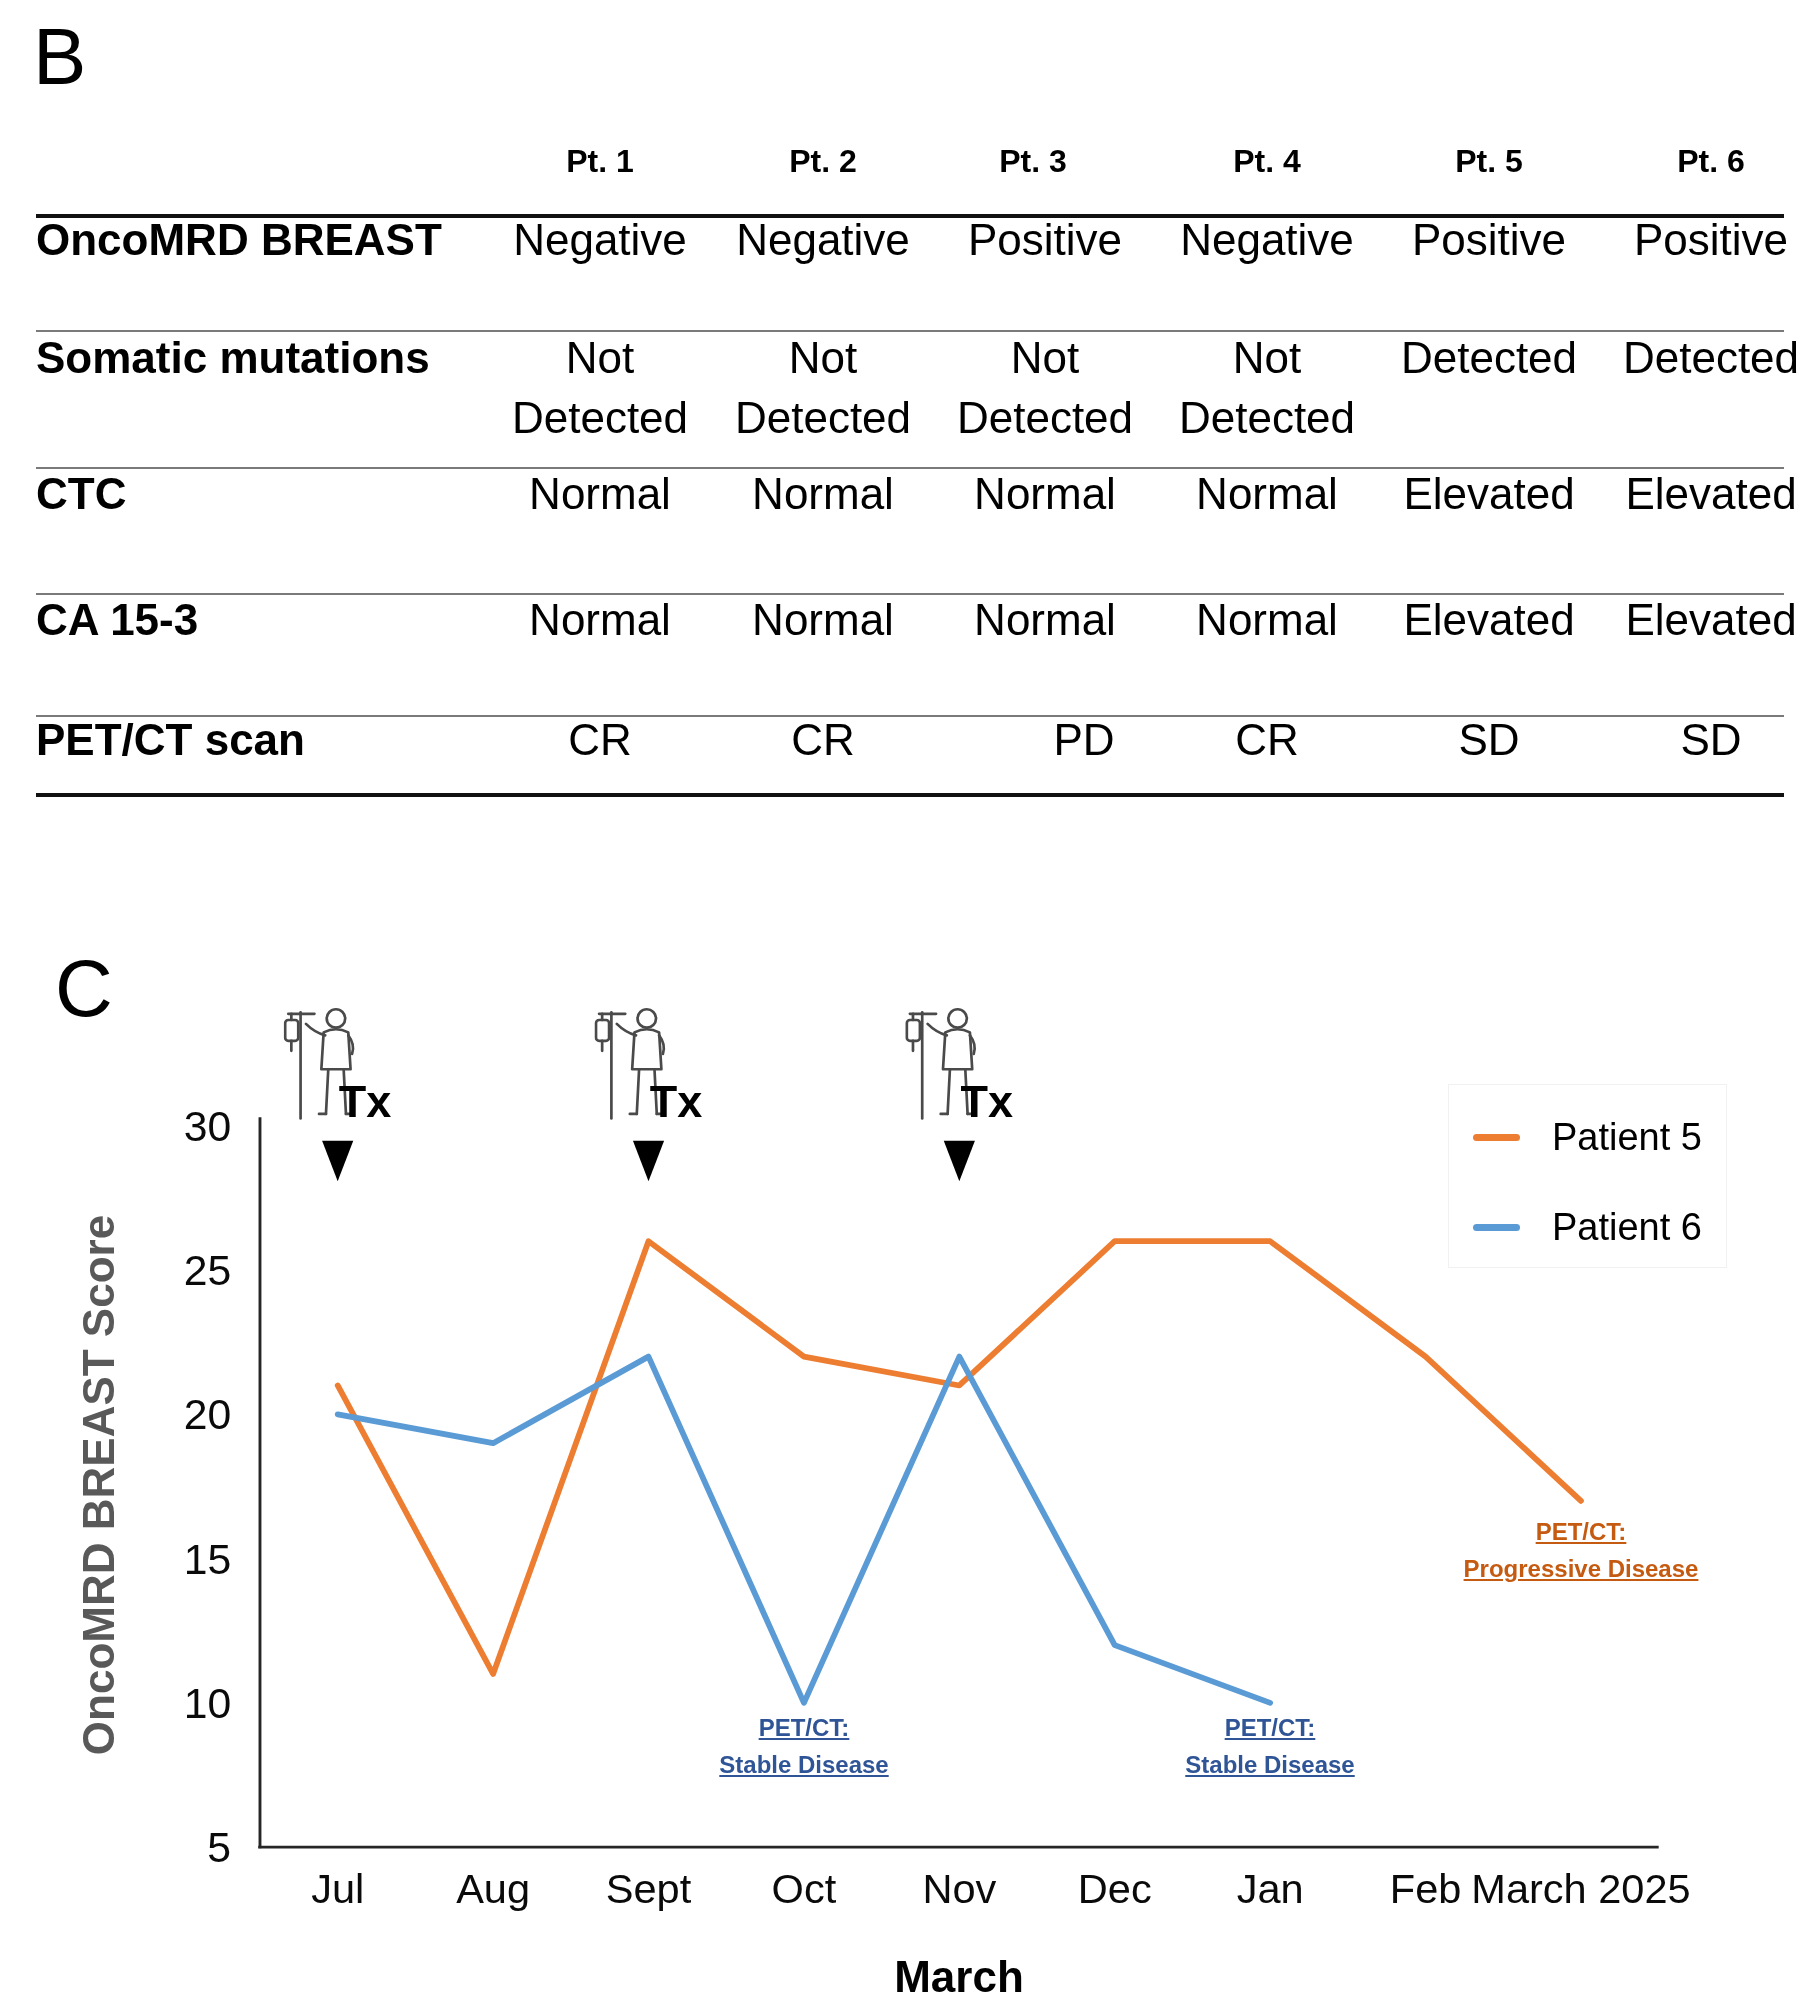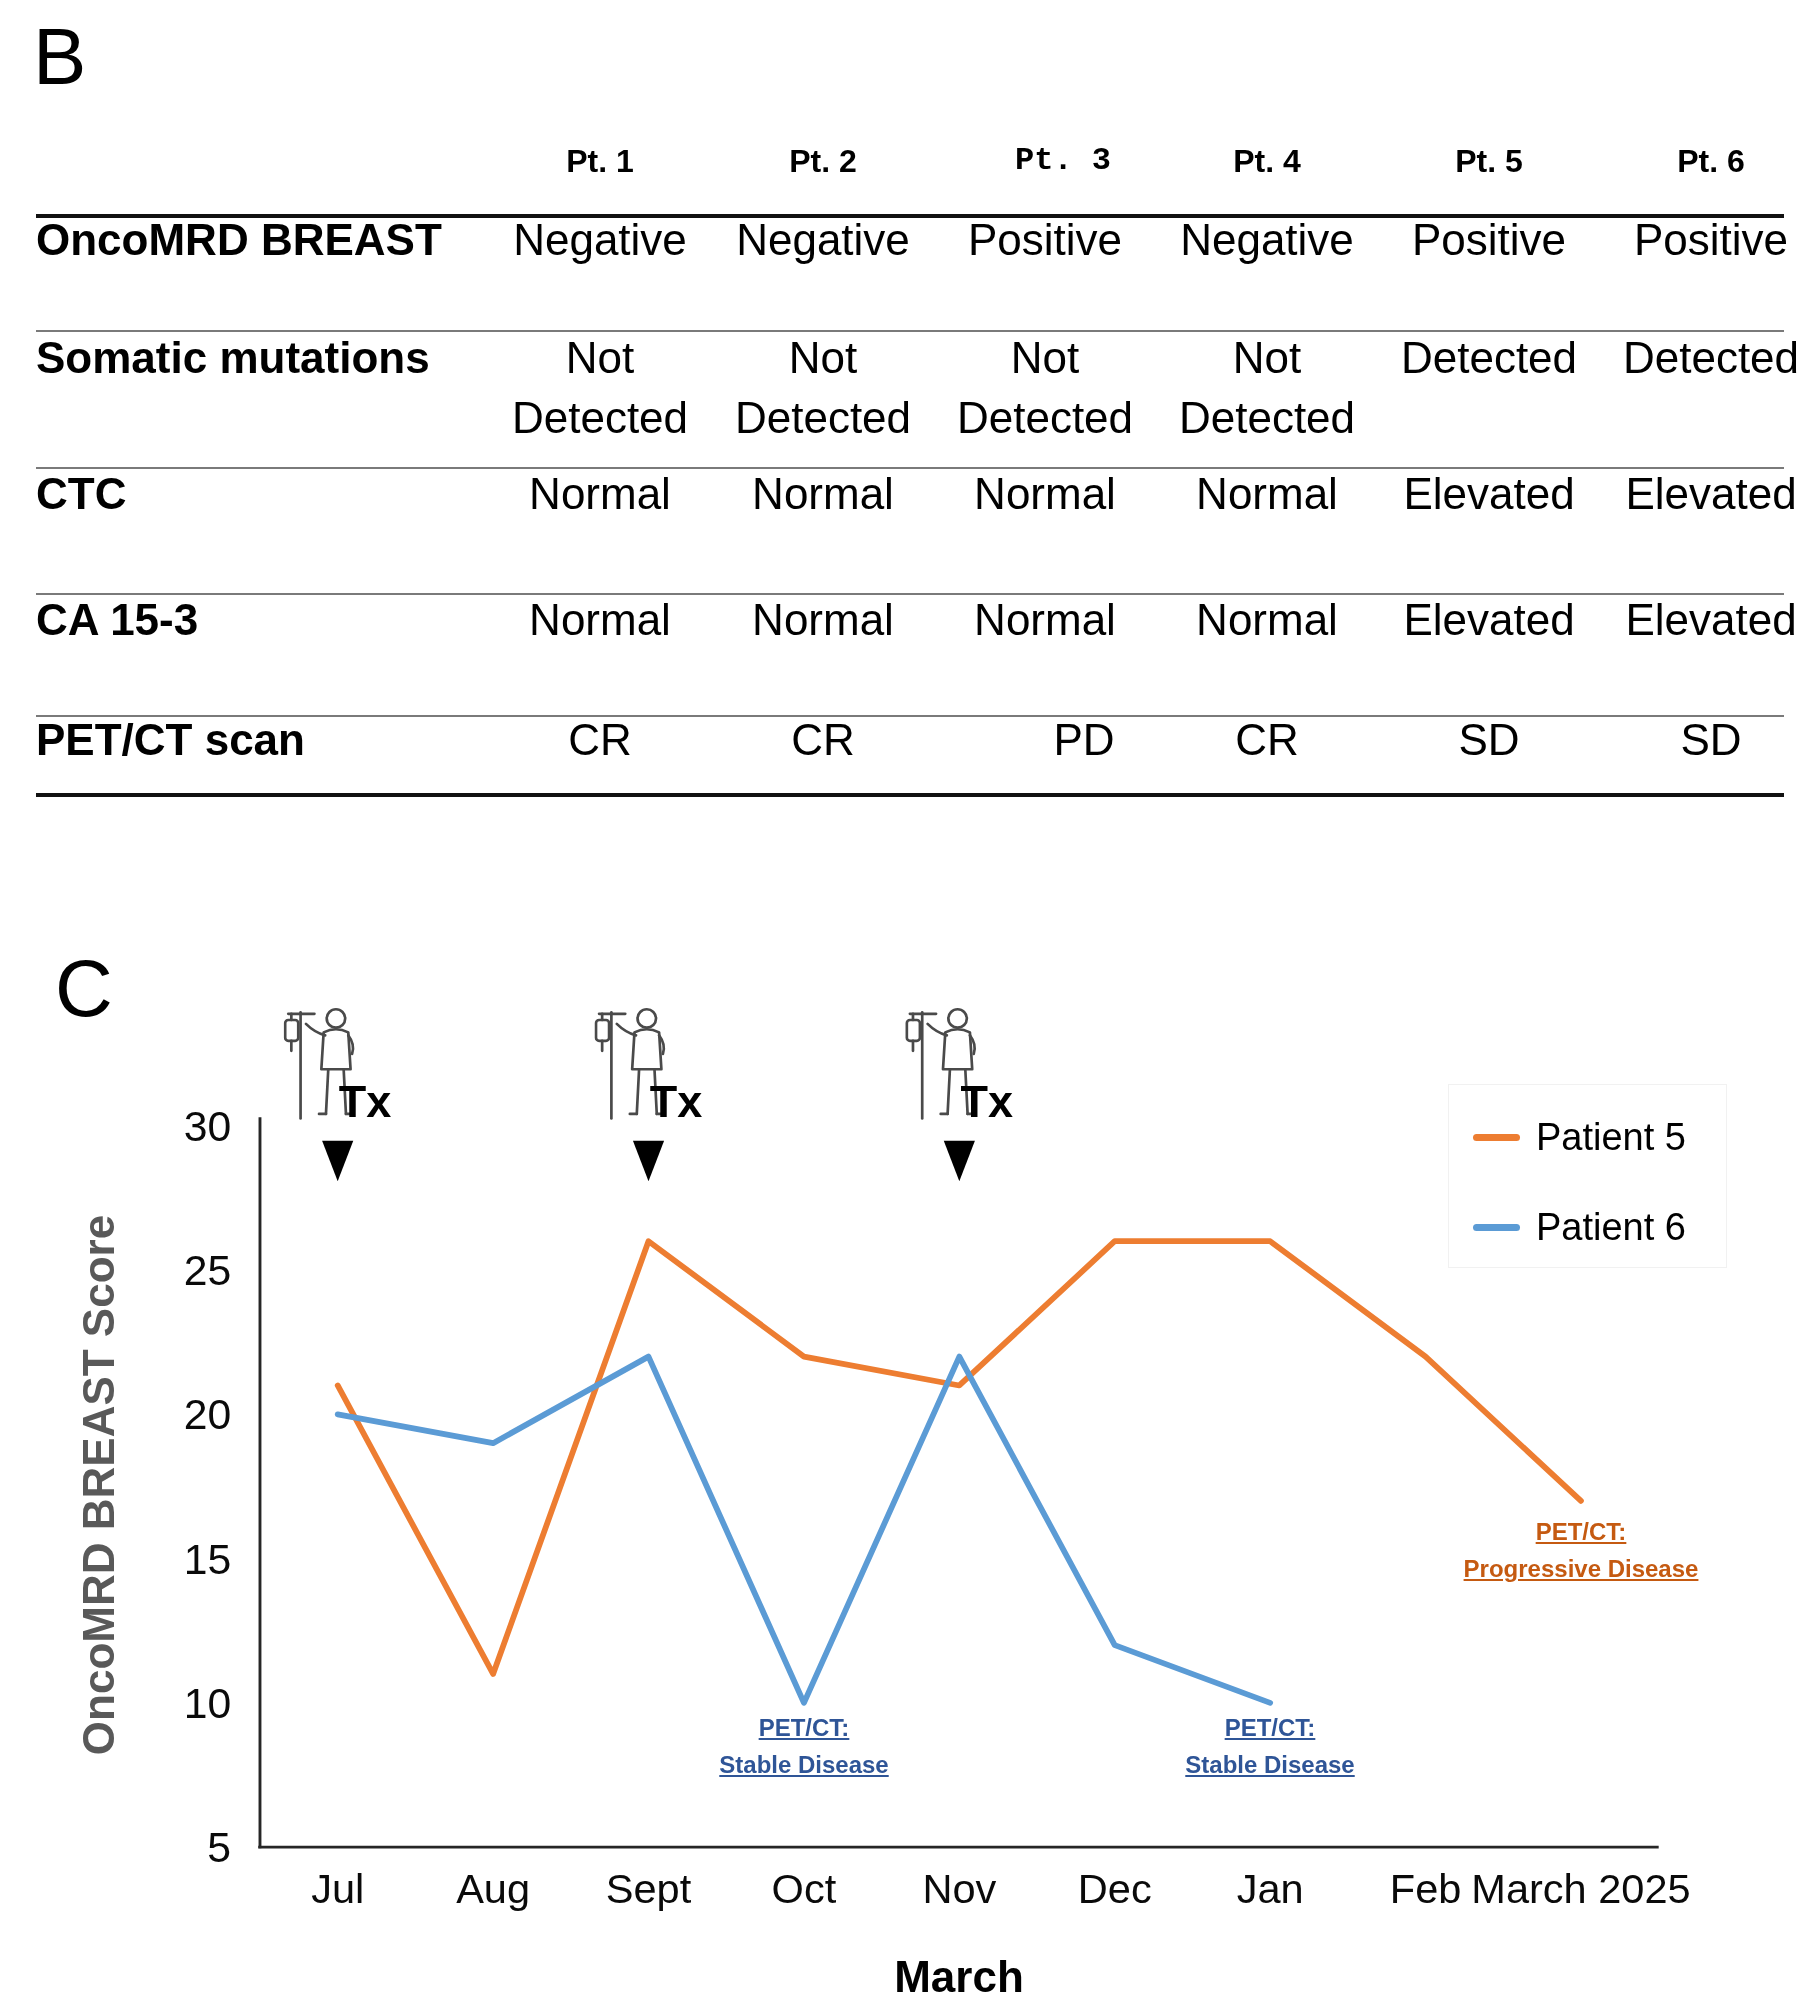--- a/index.html
+++ b/index.html
@@ -17,36 +17,36 @@
   svg text{font-family:"Liberation Sans",sans-serif;}
   .ytick{font-size:74px;fill:#0a0a0a;}
   .month{font-size:72px;fill:#0a0a0a;}
   .txtext{font-size:78px;font-weight:700;fill:#000;}
   .y-title{position:absolute;left:99px;top:1485px;transform:translate(-50%,-50%) rotate(-90deg);
            font-size:44px;font-weight:700;color:#595959;white-space:nowrap;}
   .x-title{position:absolute;left:959px;top:1952px;transform:translateX(-50%);
            font-size:44px;font-weight:700;color:#000;}
   .legend{position:absolute;left:1448px;top:1084px;width:277px;height:182px;
           background:#fff;border:1.2px solid #f1f1f1;}
-  .legend-item{position:absolute;left:24px;height:40px;display:flex;align-items:center;gap:16px;}
+  .legend-item{position:absolute;left:24px;height:40px;display:flex;align-items:center;gap:32px;}
   .legend-dash{width:47px;height:7px;border-radius:3.5px;flex:0 0 auto;}
   .legend-text{font-size:38px;color:#000;white-space:nowrap;}
   .annot{position:absolute;transform:translateX(-50%);text-align:center;font-weight:700;
          font-size:24px;line-height:37px;white-space:pre-line;text-decoration:underline;}
 </style>
 </head>
 <body>
 
 <div class="canvas" id="canvas">
 
   <div class="panel-label" style="left:33px;top:17.3px;">B</div>
   <div id="tableB">
       <div class="hcell" style="left: 600px; top: 131px;">Pt. 1</div>
       <div class="hcell" style="left: 823px; top: 131px;">Pt. 2</div>
-      <div class="hcell" style="left: 1063px; top: 131px; font-family: Liberation Mono, monospace;">Pt. 3</div>
+      <div class="hcell" style="left: 1033px; top: 131px;">Pt. 3</div>
       <div class="hcell" style="left: 1267px; top: 131px;">Pt. 4</div>
       <div class="hcell" style="left: 1489px; top: 131px;">Pt. 5</div>
       <div class="hcell" style="left: 1711px; top: 131px;">Pt. 6</div>
       <div class="rule" style="top: 214px; height: 3.5px; background: rgb(17, 17, 17);"></div>
       <div class="rule" style="top: 330px; height: 1.7px; background: rgb(122, 122, 122);"></div>
       <div class="rule" style="top: 467px; height: 1.7px; background: rgb(122, 122, 122);"></div>
       <div class="rule" style="top: 593px; height: 1.7px; background: rgb(122, 122, 122);"></div>
       <div class="rule" style="top: 715px; height: 1.7px; background: rgb(122, 122, 122);"></div>
       <div class="rule" style="top: 793px; height: 4px; background: rgb(17, 17, 17);"></div>
       <div class="tlabel" style="left: 36px; top: 210px;">OncoMRD BREAST</div>

